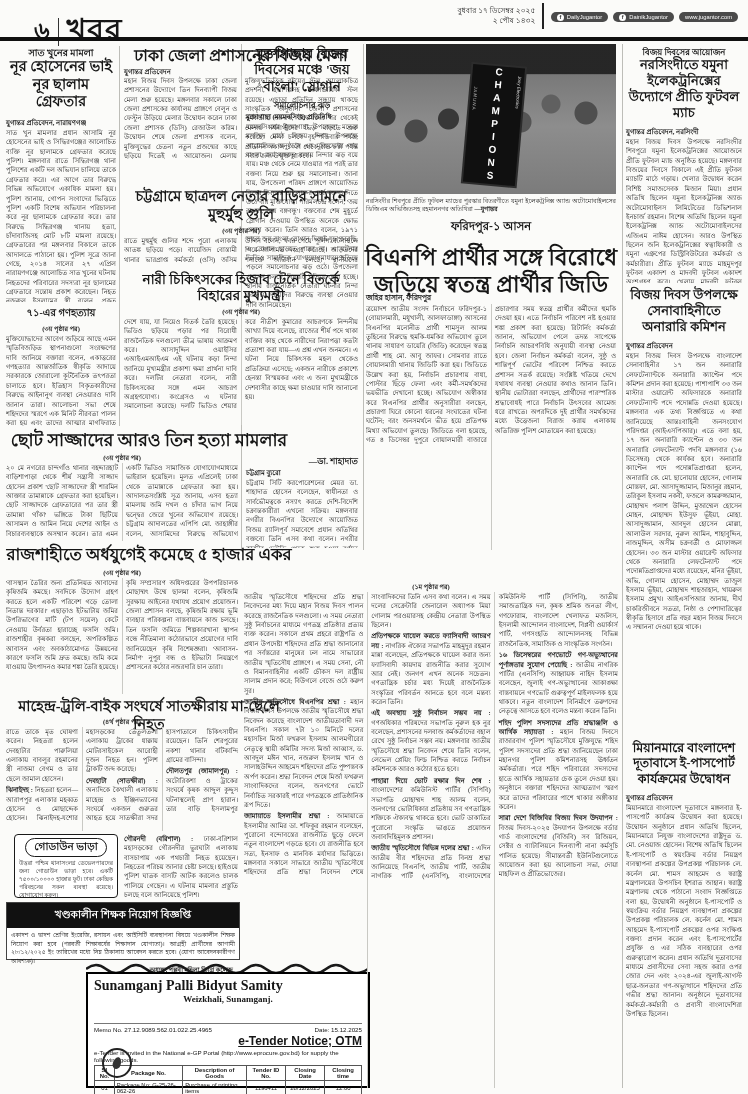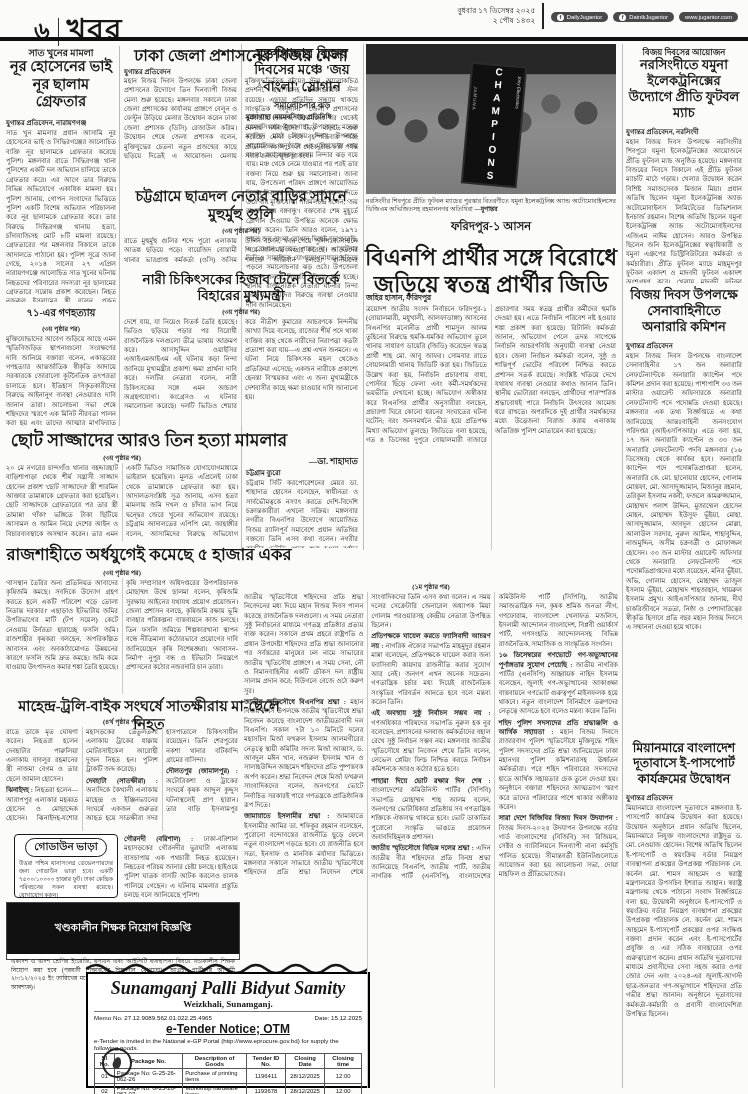--- a/index.html
+++ b/index.html
@@ -53,30 +53,30 @@
   .bbrand{position:absolute;left:2px;top:22px;writing-mode:vertical-rl;color:#bbb;
         font-family:"Liberation Sans",sans-serif;font-size:4.5px;letter-spacing:1px;}
   .caption{font-size:6.2px;line-height:1.35;text-align:justify;}
   .caption .credit{font-weight:bold;}
   
   .godown{border:1.5px solid #1a1a1a;border-radius:4px;padding:3px 4px;background:#fff;}
   .godown .gtitle{display:block;margin:0 auto 2px;width:max-content;border:1.8px solid #1a1a1a;border-radius:10px;
       padding:0 8px;font-weight:bold;font-size:10.5px;}
   .godown .gbody{font-size:5.8px;line-height:1.4;text-align:justify;}
   .godown .gphone{font-size:7px;font-weight:bold;text-align:center;margin-top:2px;}
-  .tbar{background:#111;color:#fff;font-weight:bold;font-size:10.5px;text-align:center;padding:17px 0;}
+  .tbar{background:#111;color:#fff;font-weight:bold;font-size:10.5px;text-align:center;padding:4px 0;}
   .tnotice{border:1px solid #444;background:#fff;}
   .tnotice .tbody{font-size:6px;line-height:1.45;text-align:justify;padding:3px 4px 0;}
   .tnotice .tsig{font-size:6.3px;font-weight:bold;text-align:right;padding:0 6px 3px;line-height:1.4;}
   
   .tender{border:2.5px solid #000;background:#fff;padding:4px 6px;font-family:"Liberation Sans",sans-serif;}
-  .t-org{font-family:"Liberation Serif",serif;font-weight:bold;font-size:18px;text-align:center;line-height:1.15;font-style:italic;}
-  .t-addr{font-family:"Liberation Serif",serif;font-weight:bold;font-size:9px;text-align:center;border-bottom:1px solid #777;padding-bottom:2px;}
+  .t-org{font-family:"Liberation Serif",serif;font-weight:bold;font-size:14px;line-height:1.15;}
+  .t-addr{font-family:"Liberation Serif",serif;font-weight:bold;font-size:9px;text-align:center;border-bottom:1px solid #777;padding-bottom:19px;}
   .t-memo{display:flex;justify-content:space-between;font-size:6.2px;margin-top:2px;}
-  .t-title{font-size:12px;font-weight:bold;text-align:center;text-decoration:underline;margin:1px 0;}
+  .t-title{font-size:12px;font-weight:bold;text-align:right;text-decoration:underline;margin:1px 0;}
   .t-intro{font-size:6.2px;}
   table.tt{width:100%;border-collapse:collapse;margin:2px 0;}
   table.tt th,table.tt td{border:1px solid #555;font-size:5.9px;padding:1px 2px;text-align:center;}
   table.tt th{font-weight:bold;}
   table.tt td.l{text-align:left;}
   .pbs-logo{position:absolute;left:14px;bottom:8px;width:26px;height:26px;border:2px solid #222;border-radius:50%;
             display:flex;align-items:center;justify-content:center;}
   .pbs-logo i{display:block;width:8px;height:12px;background:#333;border-radius:50% 50% 50% 50%/60% 60% 40% 40%;transform:rotate(18deg);}
   .wavy{display:block;}
 </style>

